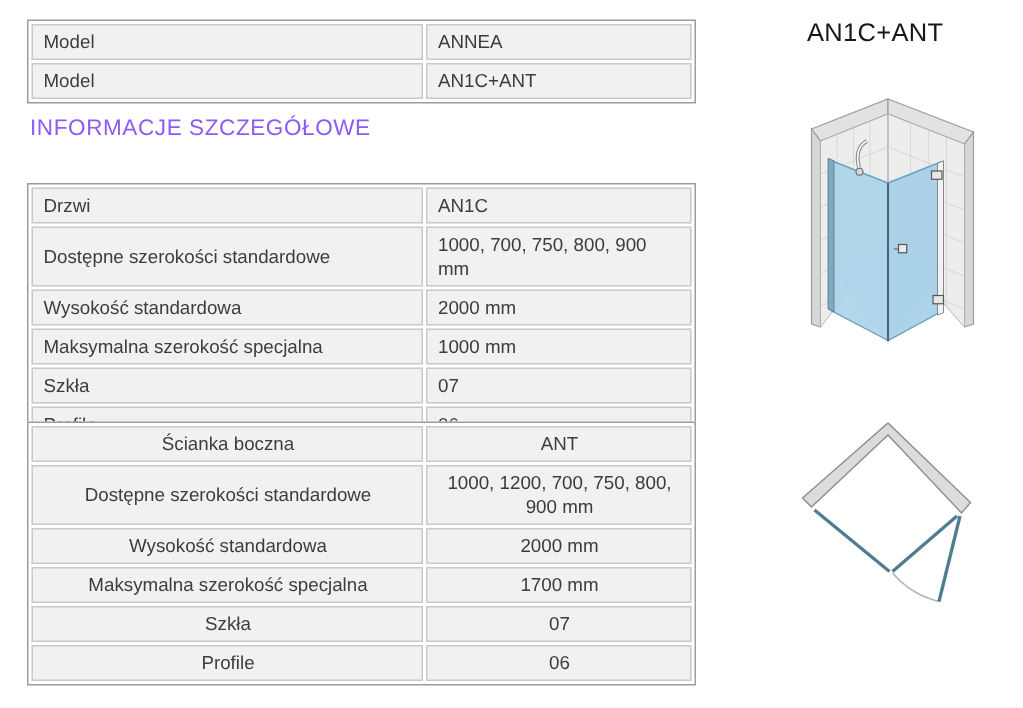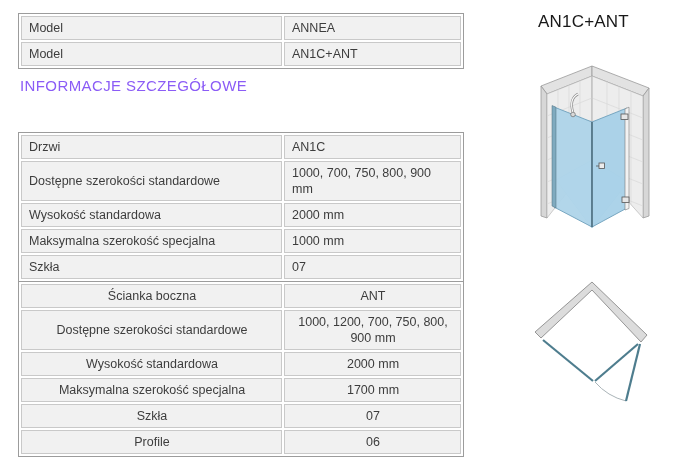--- a/index.html
+++ b/index.html
@@ -16,21 +16,21 @@
     table-layout:fixed;
   }
   table.spec td {
     background:#f1f1f1; border:1px solid #c9c9c9;
     font-size:12.5px; line-height:16px; color:#3d3d3d;
     padding:3px 6px 3px 7px; vertical-align:middle;
     overflow:hidden;
   }
   table.spec td.label { width:246px; }
   #t-summary  { top:13px; }
-  #t-door     { top:132px; }
+  #t-door     { top:122px; }
   #t-sidewall { top:281px;text-align:center; }
 
   .section-heading {
     position:absolute; left:20px; top:77px;
     font-size:15px; letter-spacing:0.4px;
     color:#8b5cf6; font-weight:400; white-space:nowrap;
   }
 
   
   .diagram-title {

